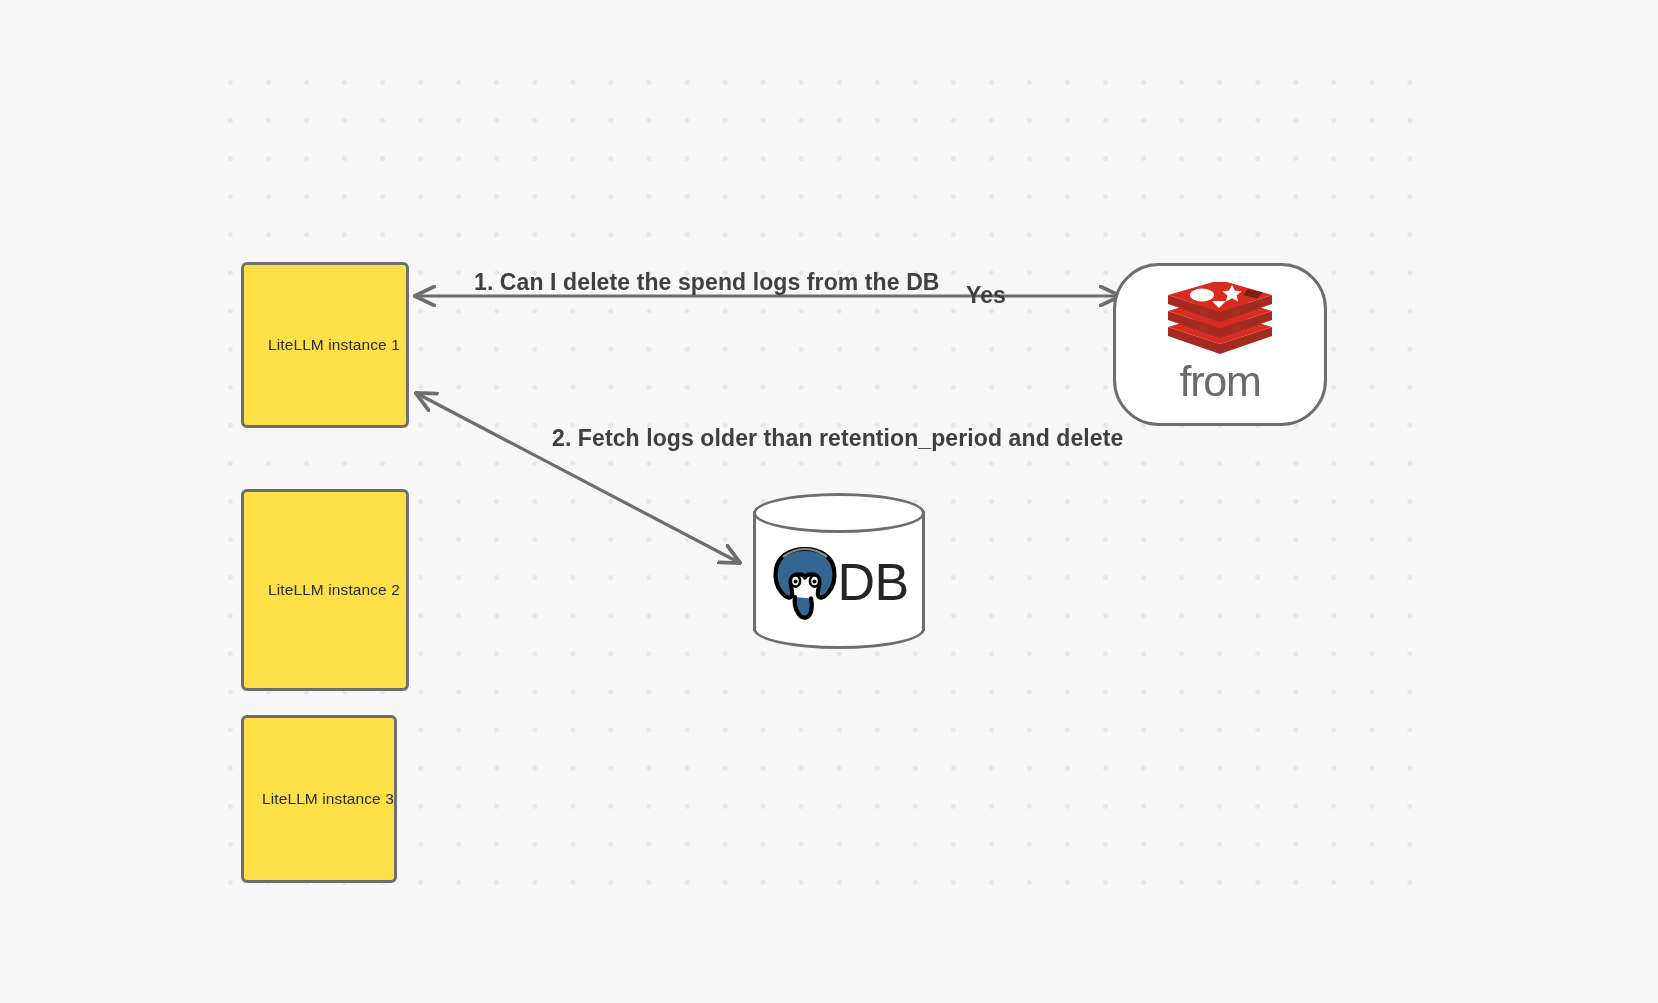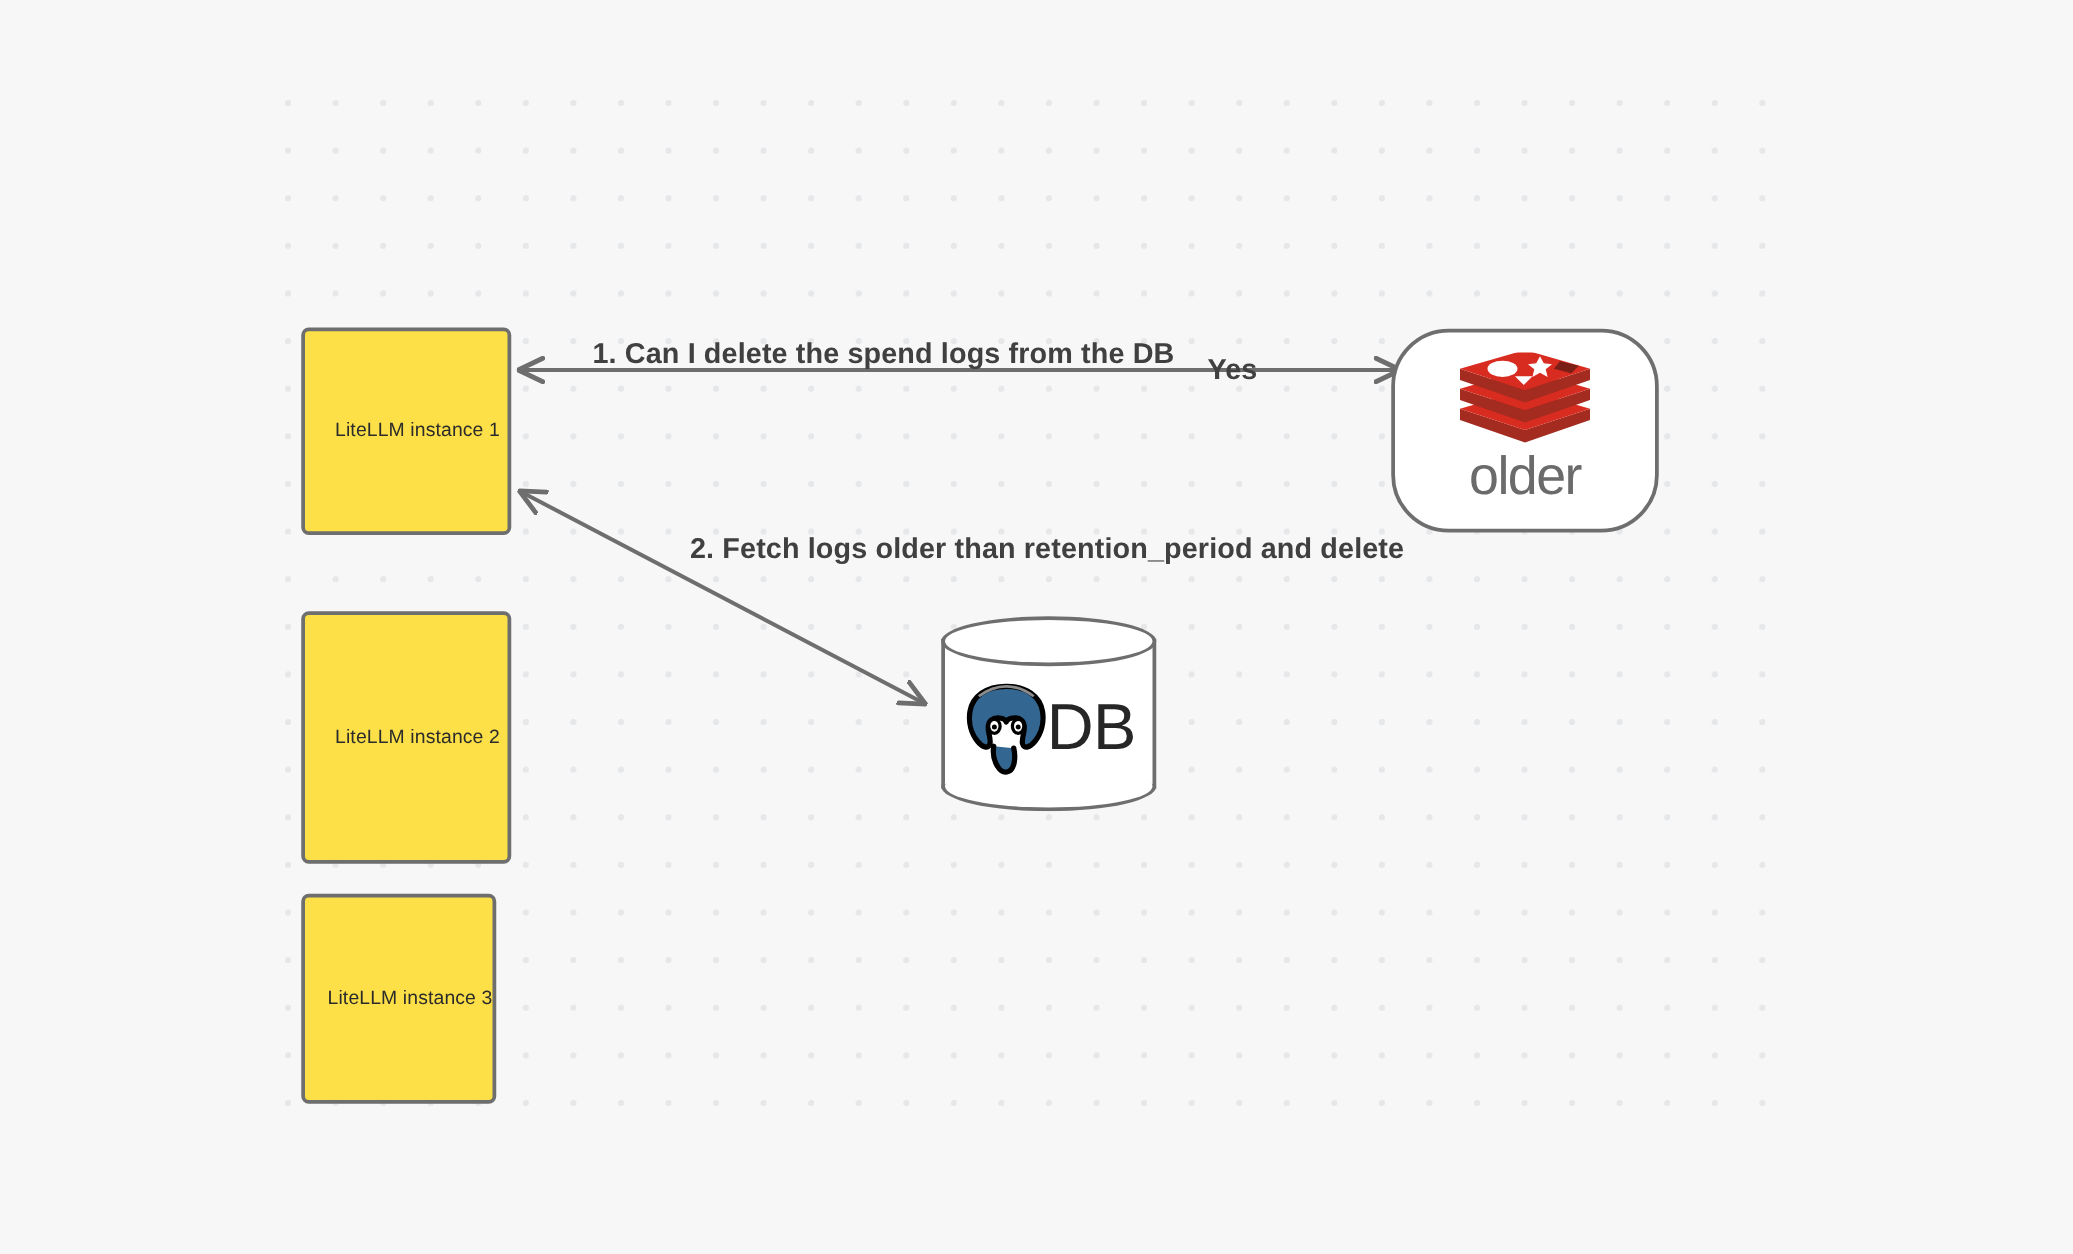--- a/index.html
+++ b/index.html
@@ -193,21 +193,21 @@
 
         <path d="M56 40 L4 22 L4 13 L56 30 L108 13 L108 22 Z" fill="#a32b20"></path>
         <path d="M56 30 L4 13 L56 -2 L108 13 Z" fill="#d82c20"></path>
 
         <ellipse cx="38" cy="13" rx="12" ry="6.5" fill="#ffffff"></ellipse>
         <path d="M68 3 L71 8.6 L77.6 9.4 L72.6 13.3 L74.1 19.6 L68 16.2 L61.9 19.6 L63.4 13.3 L58.4 9.4 L65 8.6 Z" fill="#ffffff"></path>
         <path d="M48 19 L62 19 L55 26 Z" fill="#ffffff"></path>
         <path d="M84 7 L99 10.5 L93 16.5 L79 13 Z" fill="#7a1f16"></path>
       </svg>
 
-      <div style="font-size:43px; color:#6b6b6b; letter-spacing:-1.2px; line-height:1; margin-top:4px; font-family:'Liberation Sans', sans-serif;">older</div>
+      <div style="font-size:43px; color:#6b6b6b; letter-spacing:-1.2px; line-height:1; margin-top:4px; font-family:'Liberation Sans', sans-serif;">from</div>
     </div>
   </div>
 
   <div id="node-db">
     <div id="db-cyl-body"></div>
     <div id="db-cyl-bottom"></div>
     <div id="db-cyl-top"></div>
     <div id="db-logo-wrap">
 
       <svg width="72" height="78" viewBox="0 0 72 78">

